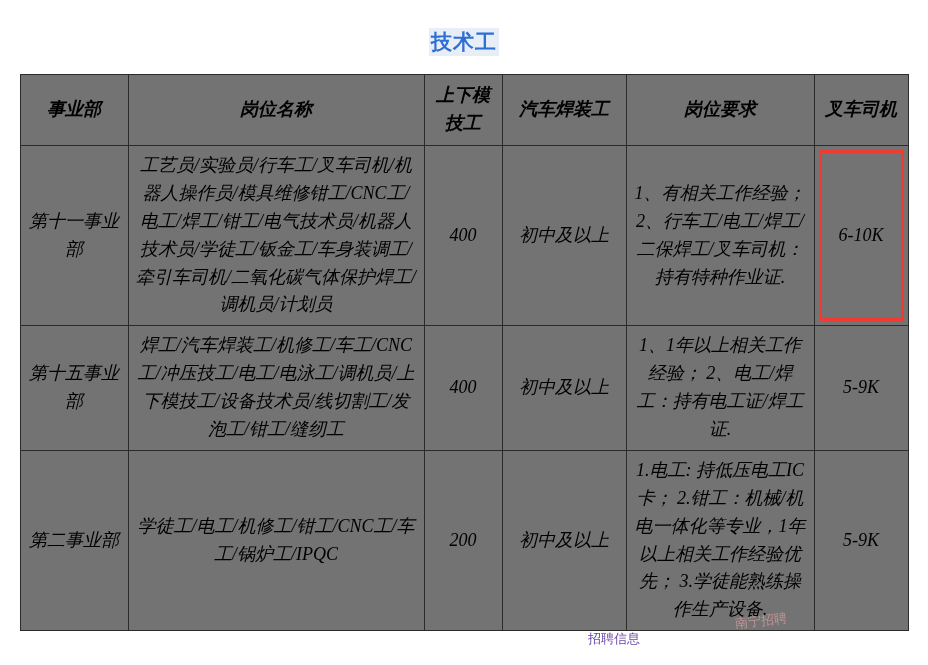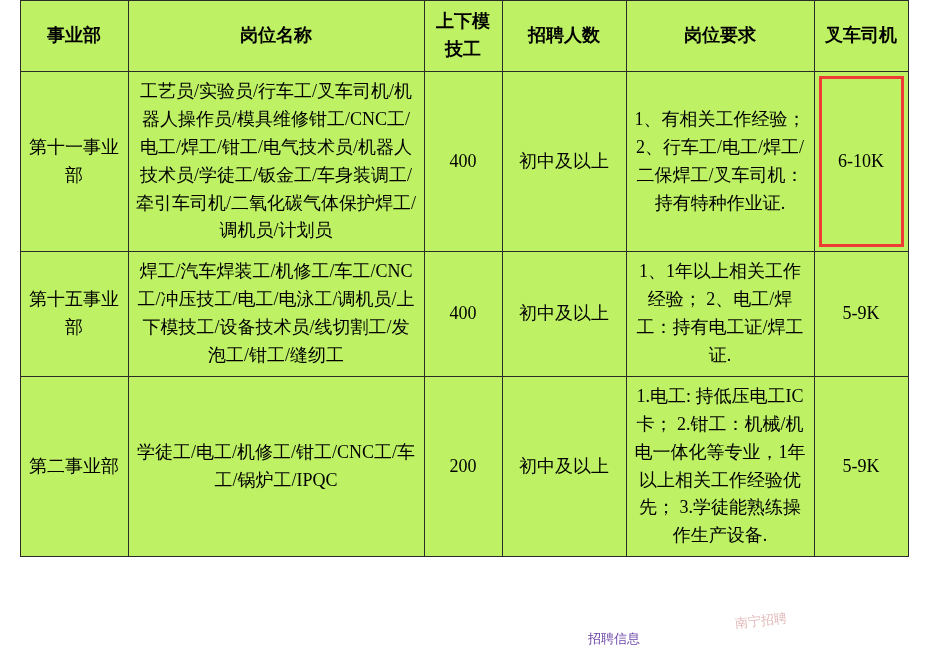--- a/index.html
+++ b/index.html
@@ -34,21 +34,22 @@
     background: #e8eef8;
     letter-spacing: 1px;
     padding: 0 2px;
     font-family: "Liberation Serif", "DejaVu Serif", serif;
   }
   table.jobs {
     border-collapse: collapse;
     width: 888px;
     margin: 0 auto;
     table-layout: fixed;
-    background: #bef264;
+    background: #737373;
+    font-style: italic;
   }
   table.jobs th, table.jobs td {
     border: 1px solid #2b2b2b;
     vertical-align: middle;
     text-align: center;
     font-size: 18px;
     line-height: 1.55;
     padding: 6px 7px;
     font-family: "Liberation Serif", "DejaVu Serif", serif;
     word-break: break-all;
@@ -115,36 +116,39 @@
     opacity: .85;
     font-family: "Liberation Sans", sans-serif;
     white-space: nowrap;
   }
 </style>
 </head>
 <body>
 
 <div class="page">
 
+  <div class="title-wrap">
+    <span class="title">技术工</span>
+  </div>
 
   <table class="jobs">
     <colgroup>
       <col class="col-dept">
       <col class="col-post">
       <col class="col-num">
       <col class="col-edu">
       <col class="col-req">
       <col class="col-sal">
     </colgroup>
     <thead>
       <tr>
         <th>事业部</th>
         <th>岗位名称</th>
         <th>上下模技工</th>
-        <th>招聘人数</th>
+        <th>汽车焊装工</th>
         <th>岗位要求</th>
         <th>叉车司机</th>
       </tr>
     </thead>
     <tbody>
       <tr>
         <td class="cell-dept">第十一事业部</td>
         <td class="cell-post">工艺员/实验员/行车工/叉车司机/机器人操作员/模具维修钳工/CNC工/电工/焊工/钳工/电气技术员/机器人技术员/学徒工/钣金工/车身装调工/牵引车司机/二氧化碳气体保护焊工/调机员/计划员</td>
         <td class="cell-num">400</td>
         <td class="cell-edu">初中及以上</td>

